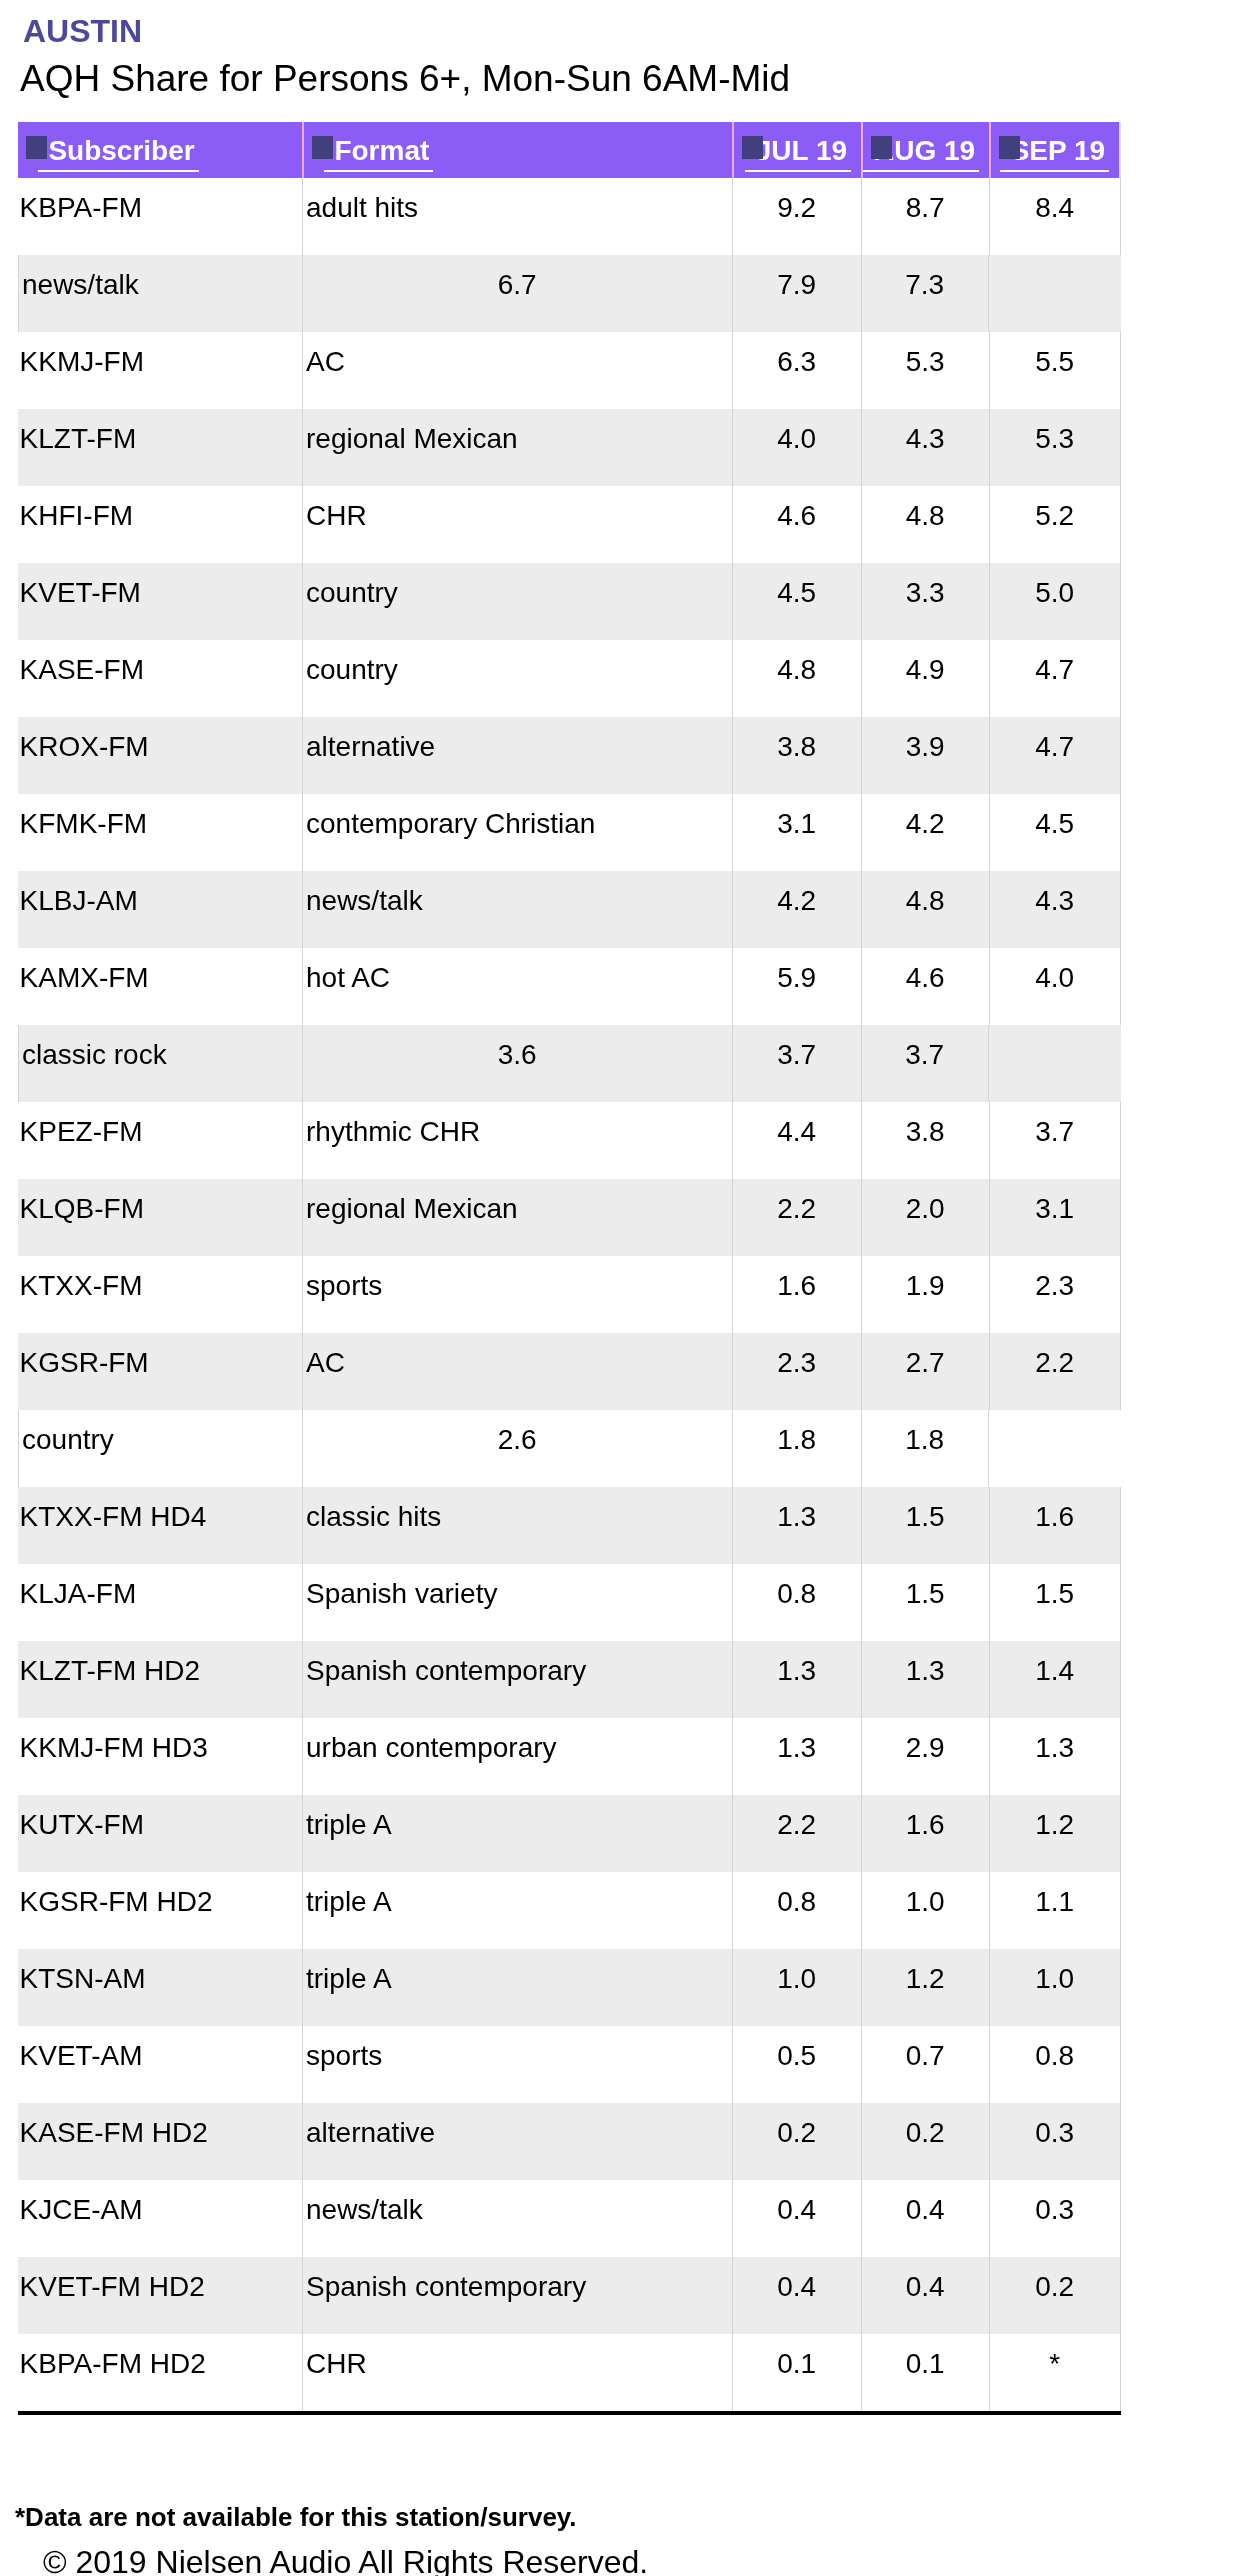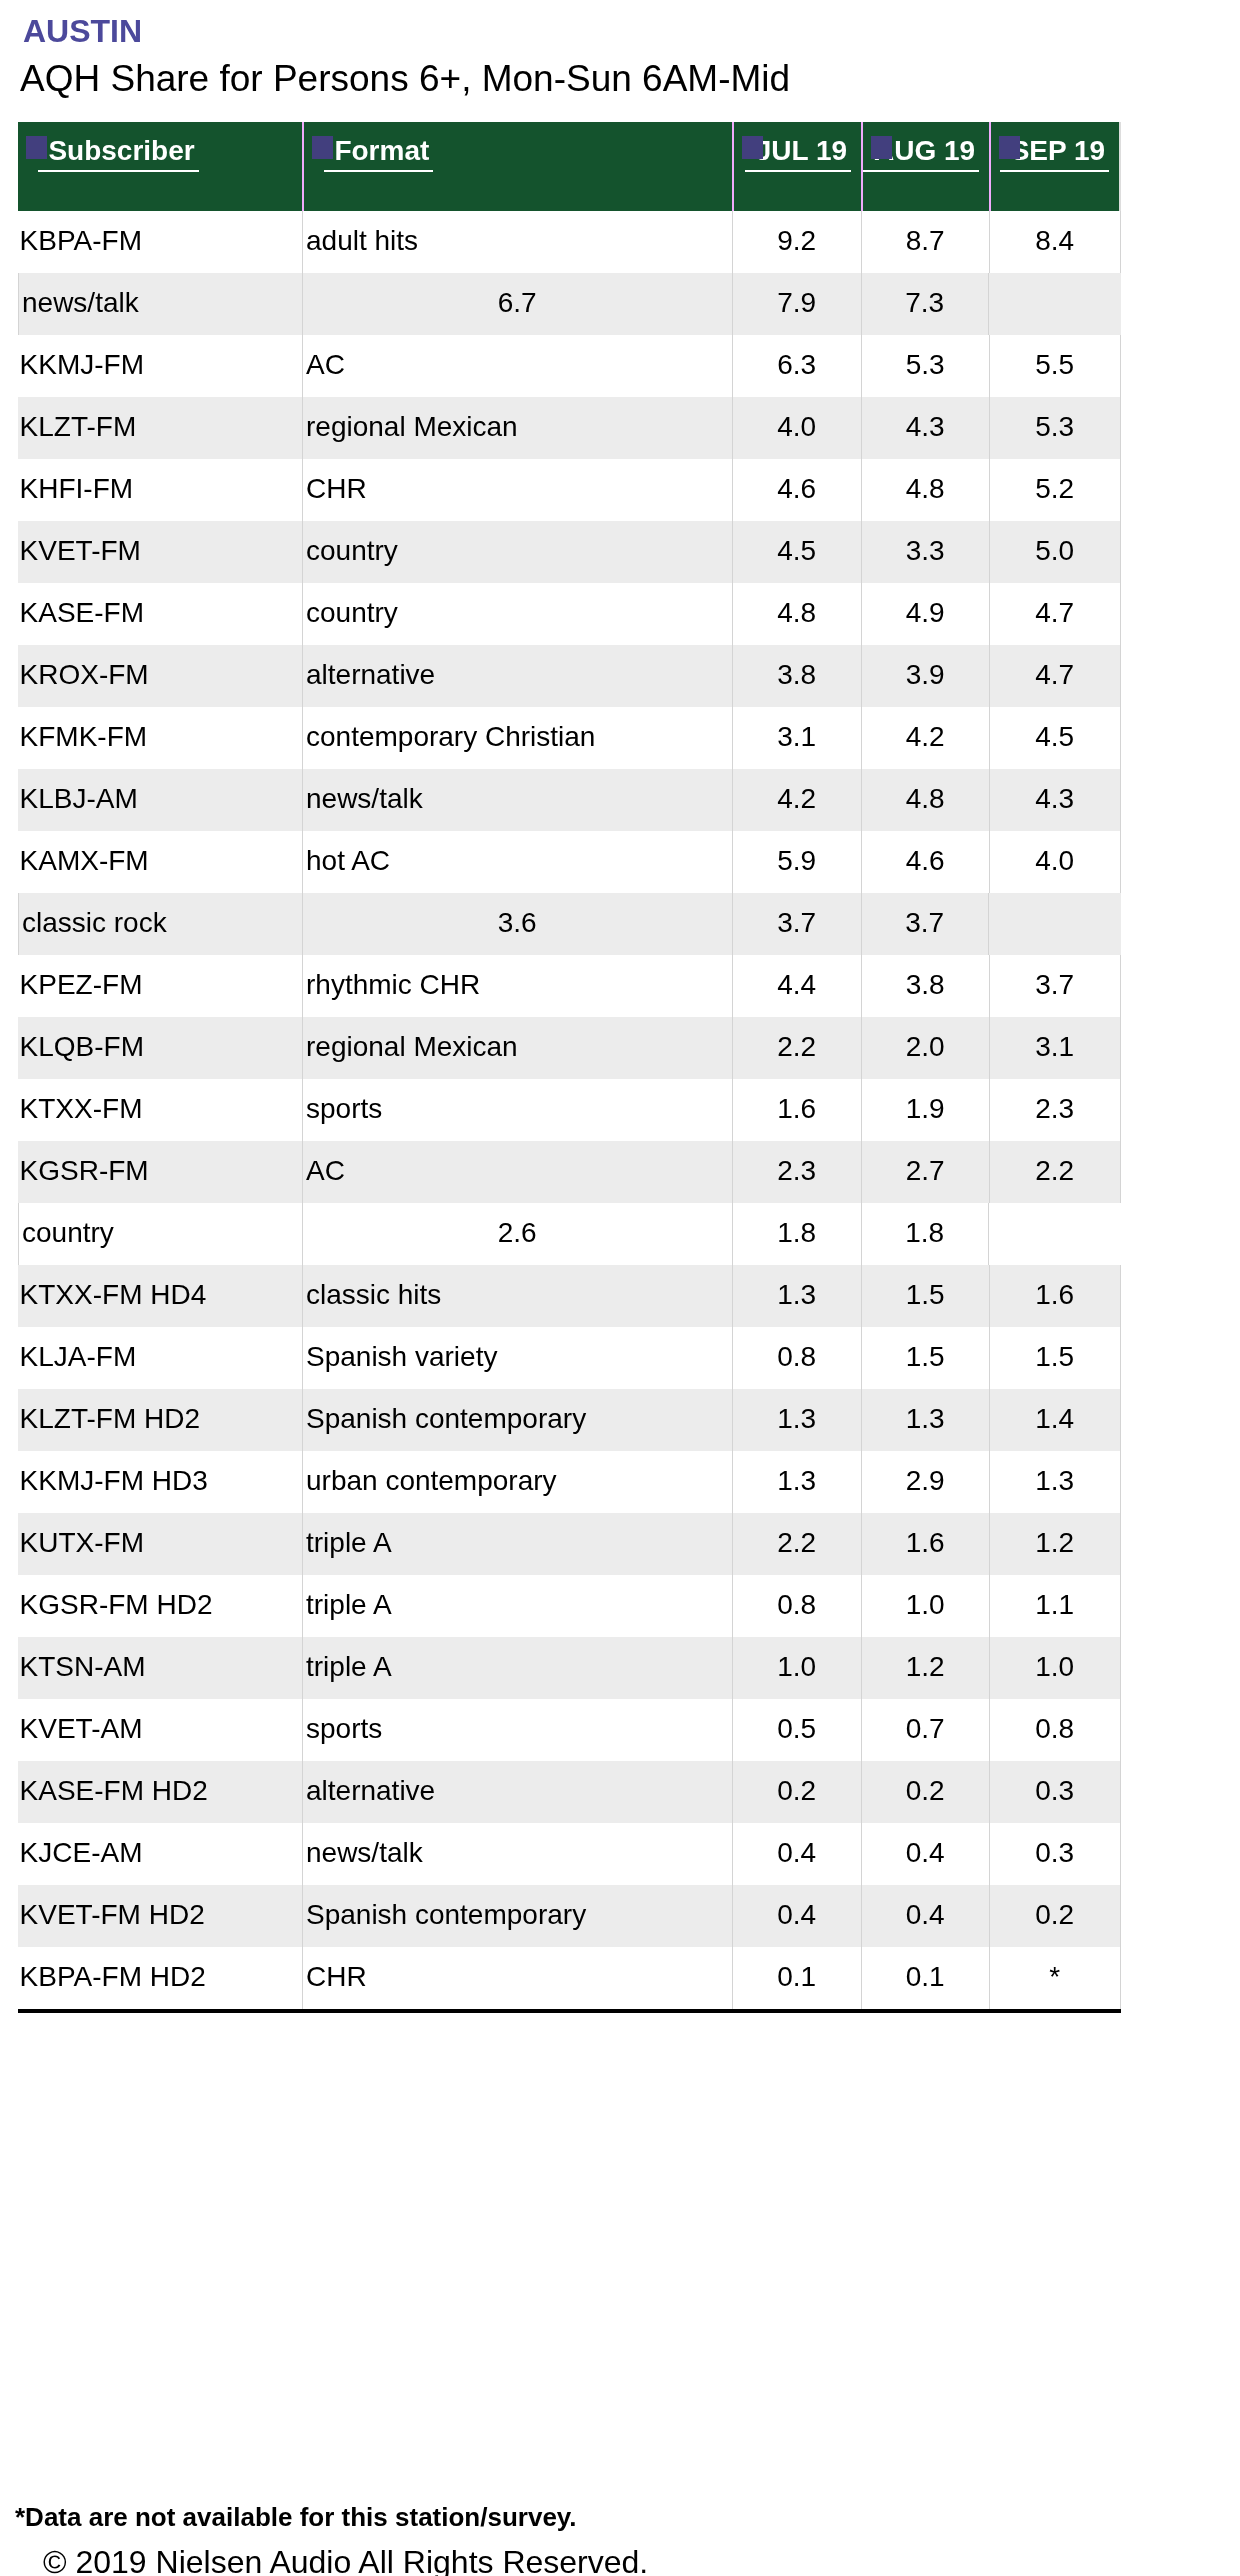--- a/index.html
+++ b/index.html
@@ -38,22 +38,22 @@
   .table {
     position: absolute;
     left: 17.6px;
     top: 122px;
     width: 1103px;
     border-bottom: 4.7px solid #000000;
   }
   .thead {
     display: grid;
     grid-template-columns: 284px 430px 129px 128px 132px;
-    height: 89px;
-    background: #14532d;
+    height: 56px;
+    background: #8b5cf6;
   }
   .th {
     position: relative;
     box-sizing: border-box;
     overflow: hidden;
   }
   .th + .th {
     border-left: 2px solid #f0abfc;
   }
   .th.last {
@@ -78,21 +78,21 @@
     padding: 0 4px 5.4px 10.8px;
     margin-top: 15px;
     white-space: nowrap;
   }
   .th.left .th-label { margin-left: 20px; }
   .th.num { text-align: right; }
   .th.num .th-label { margin-right: 9.5px; }
   .tbody .row {
     display: grid;
     grid-template-columns: 284px 430px 129px 128px 132px;
-    height: 62px;
+    height: 77px;
     background: #ffffff;
   }
   .tbody .row.alt {
     background: #ECECEC;
   }
   .cell {
     box-sizing: border-box;
     font-size: 28px;
     line-height: 1.1;
     color: #000000;

